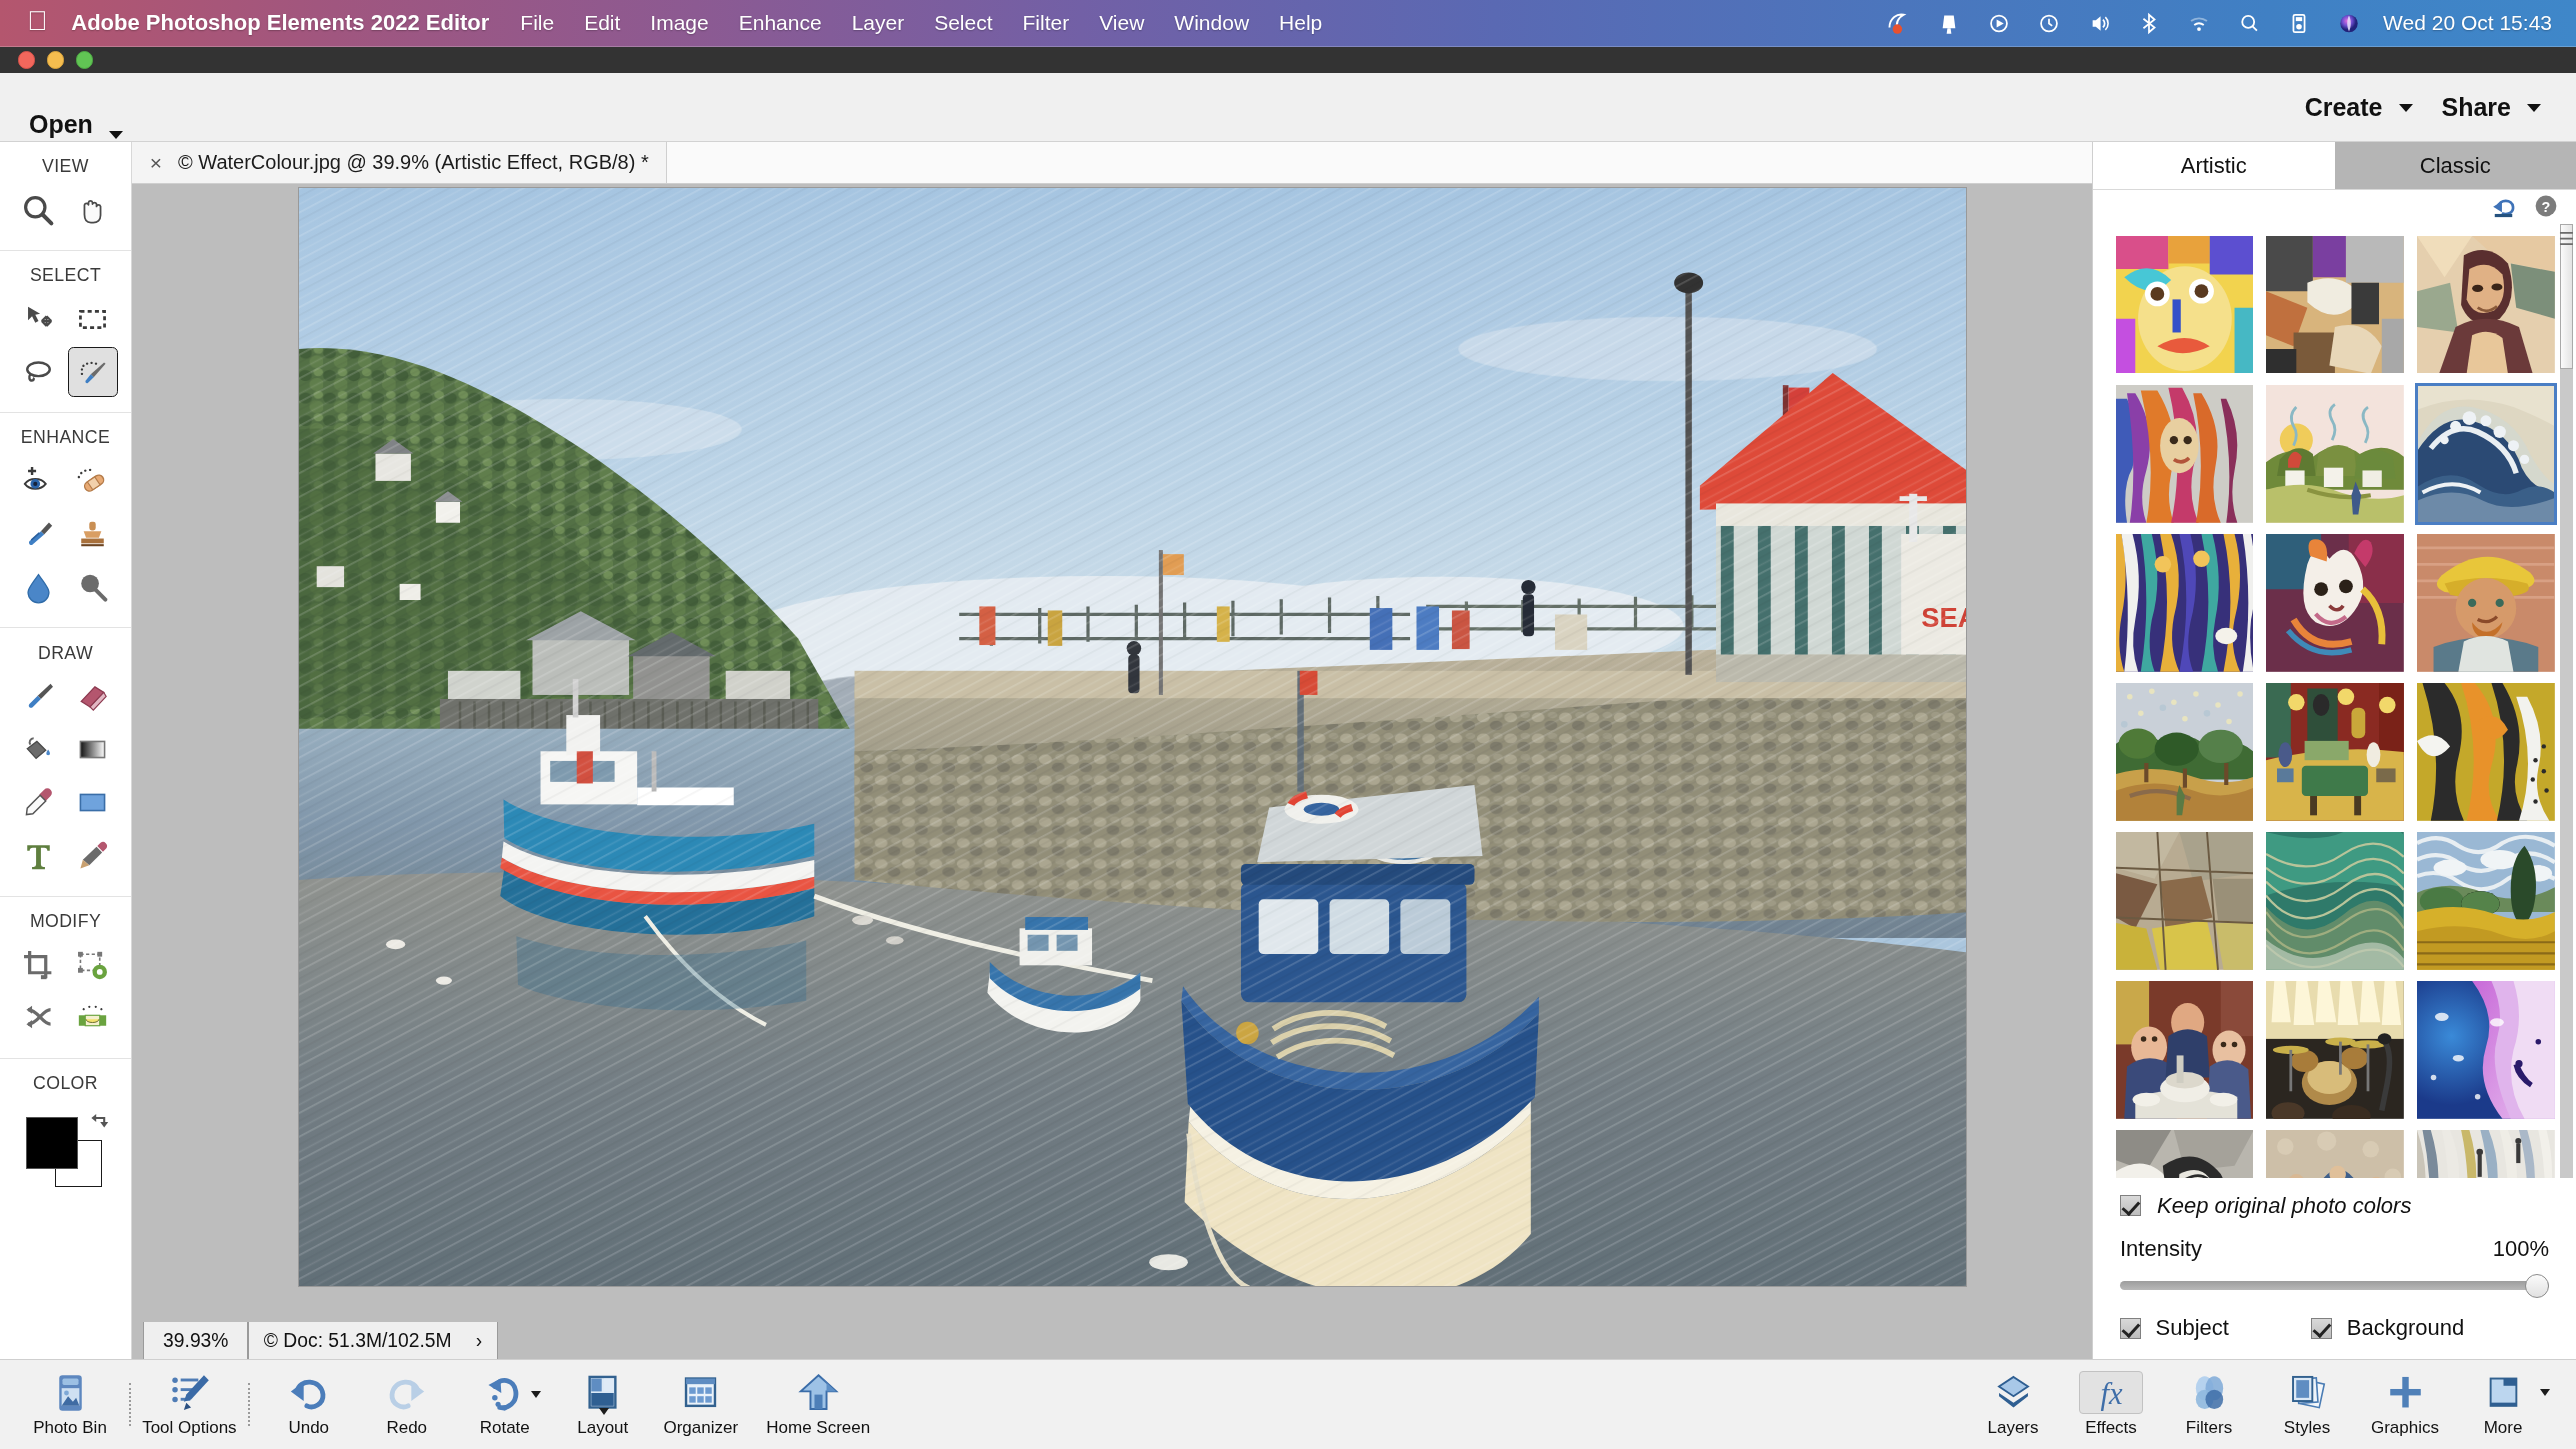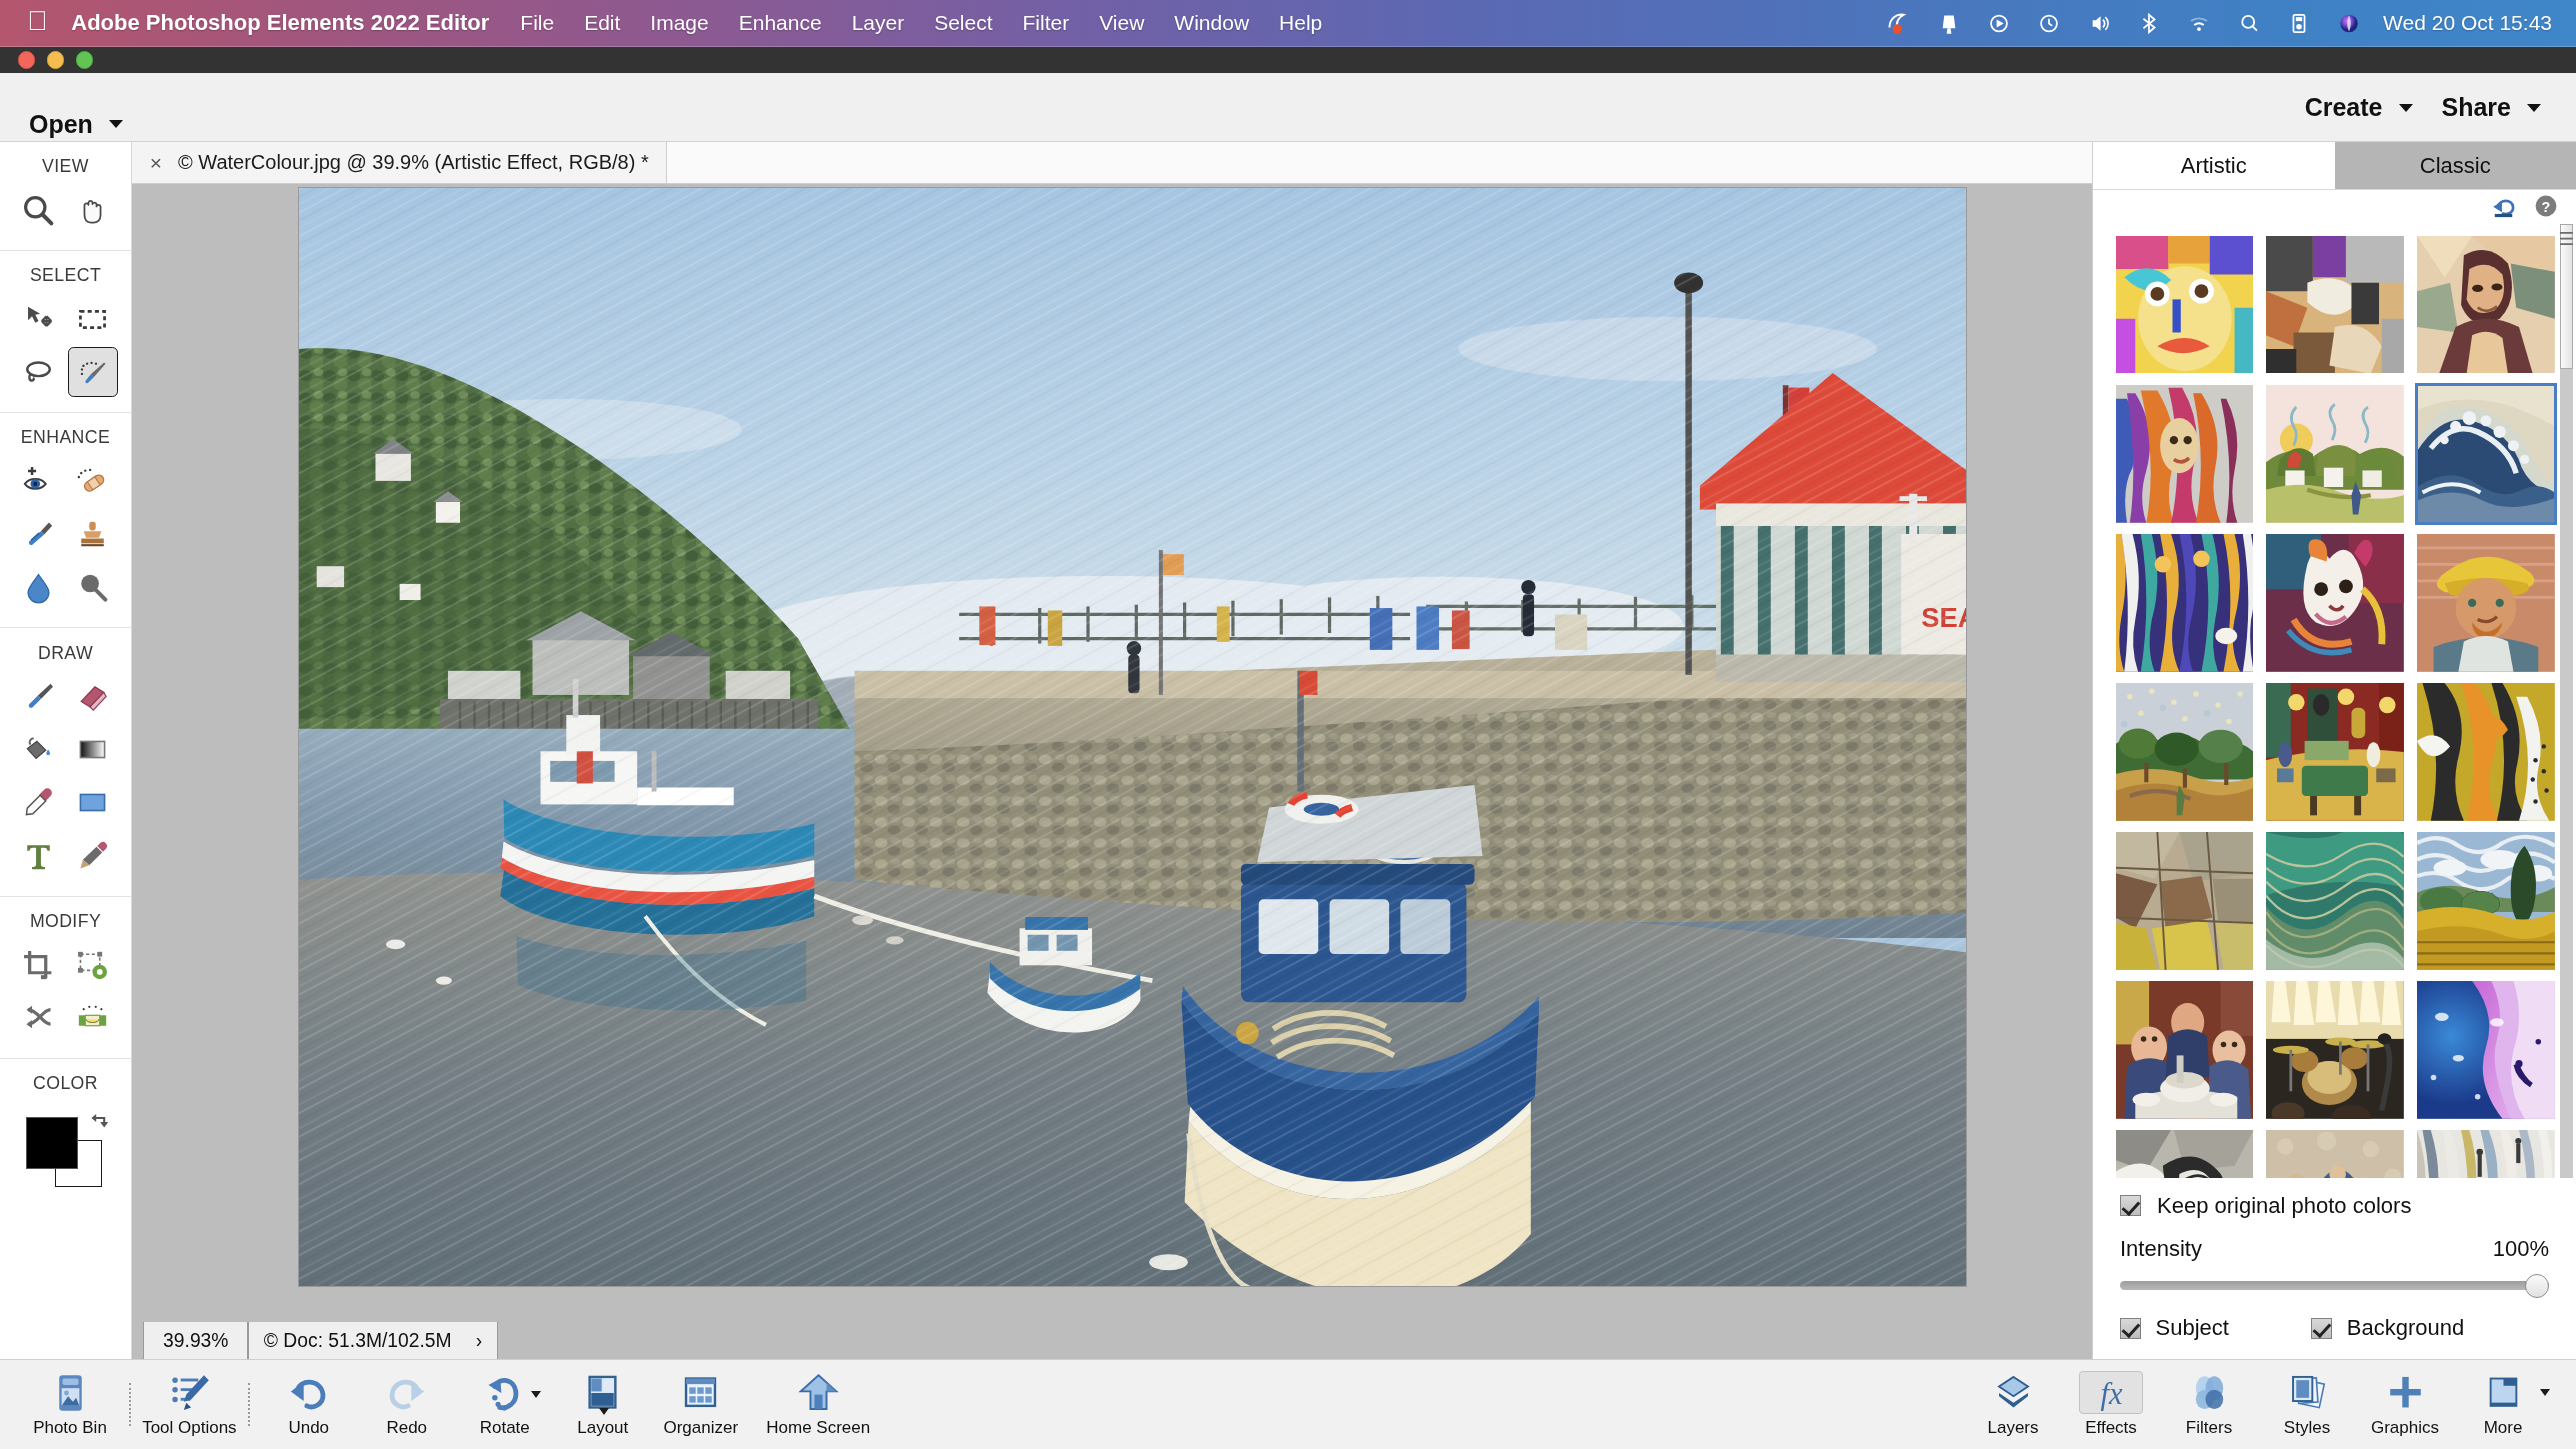--- a/index.html
+++ b/index.html
@@ -53,21 +53,21 @@
 
   
   #apptop {
     position: absolute; top: 26px; left: 0; width: 2576px; height: 69px;
     background: #f0f0f0;
     border-bottom: 0.8px solid #d2d2d2;
     display: flex; align-items: center;
   }
   #openbtn {
     margin-left: 29px; font-size: 25px; font-weight: bold; color: #111;
-    display: flex; align-items: center; gap: 16px; cursor: pointer; margin-top: 34px;
+    display: flex; align-items: flex-end; gap: 16px; cursor: pointer; margin-top: 34px;
   }
   .caret { width: 0; height: 0; border-left: 7.2px solid transparent;
            border-right: 7.2px solid transparent; border-top: 8.9px solid #111; }
   #modetabs { position: absolute; left: 1079px; top: 0; height: 69px; display: flex; align-items: stretch; }
   .modetab {
     display: flex; align-items: center; justify-content: center;
     font-size: 25px; font-weight: bold; color: #111;
     padding: 0 27px; margin-top: 9.7px; margin-bottom: 6.4px; cursor: pointer;
   }
   .modetab.sel { background: #575757; color: #fff; }
@@ -149,21 +149,21 @@
   }
   #gridinner { display: grid; grid-template-columns: repeat(3, 1fr); gap: 11.3px 13px; }
   .thumb { width: 100%; aspect-ratio: 1 / 1; overflow: hidden; cursor: pointer; position: relative; }
   .thumb.sel { outline: 3.2px solid #4a7ec4; outline-offset: -1.6px; }
   #gridscroll { position: absolute; top: 0; right: 3.2px; width: 13px; bottom: 0; background: #c9c9c9; }
   #gridthumbpos { position: absolute; top: 0; left: 0; width: 13px; height: 145px;
     background: linear-gradient(to right,#fafafa,#e3e3e3); border: 0.8px solid #a9a9a9; cursor: pointer; }
   #gridhandle { position: absolute; right: 1.6px; top: 6.4px; width: 16px; height: 17.7px;
     font-size: 17.7px; color: #6b6b6b; line-height: 17.7px; text-align: center; }
   #rpbottom { flex: 0 0 auto; padding: 14.5px 27px 17.7px 27px; }
-  .cbrow { display: flex; align-items: center; gap: 16px; margin-bottom: 17.7px; }
+  .cbrow { display: flex; align-items: center; gap: 16px; margin-bottom: 17.7px; font-style: italic; }
   .cbox {
     width: 21px; height: 21px; border: 1.6px solid #808080;
     background: linear-gradient(to bottom,#d9d9d9,#bdbdbd);
     position: relative; flex: 0 0 auto; cursor: pointer;
   }
   .cbox::after {
     content: ""; position: absolute; left: 4.8px; top: 1.6px; width: 7.2px; height: 13.7px;
     border: solid #222; border-width: 0 3.2px 3.2px 0; transform: rotate(42deg);
   }
   .cblabel { font-size: 22px; color: #111; }

